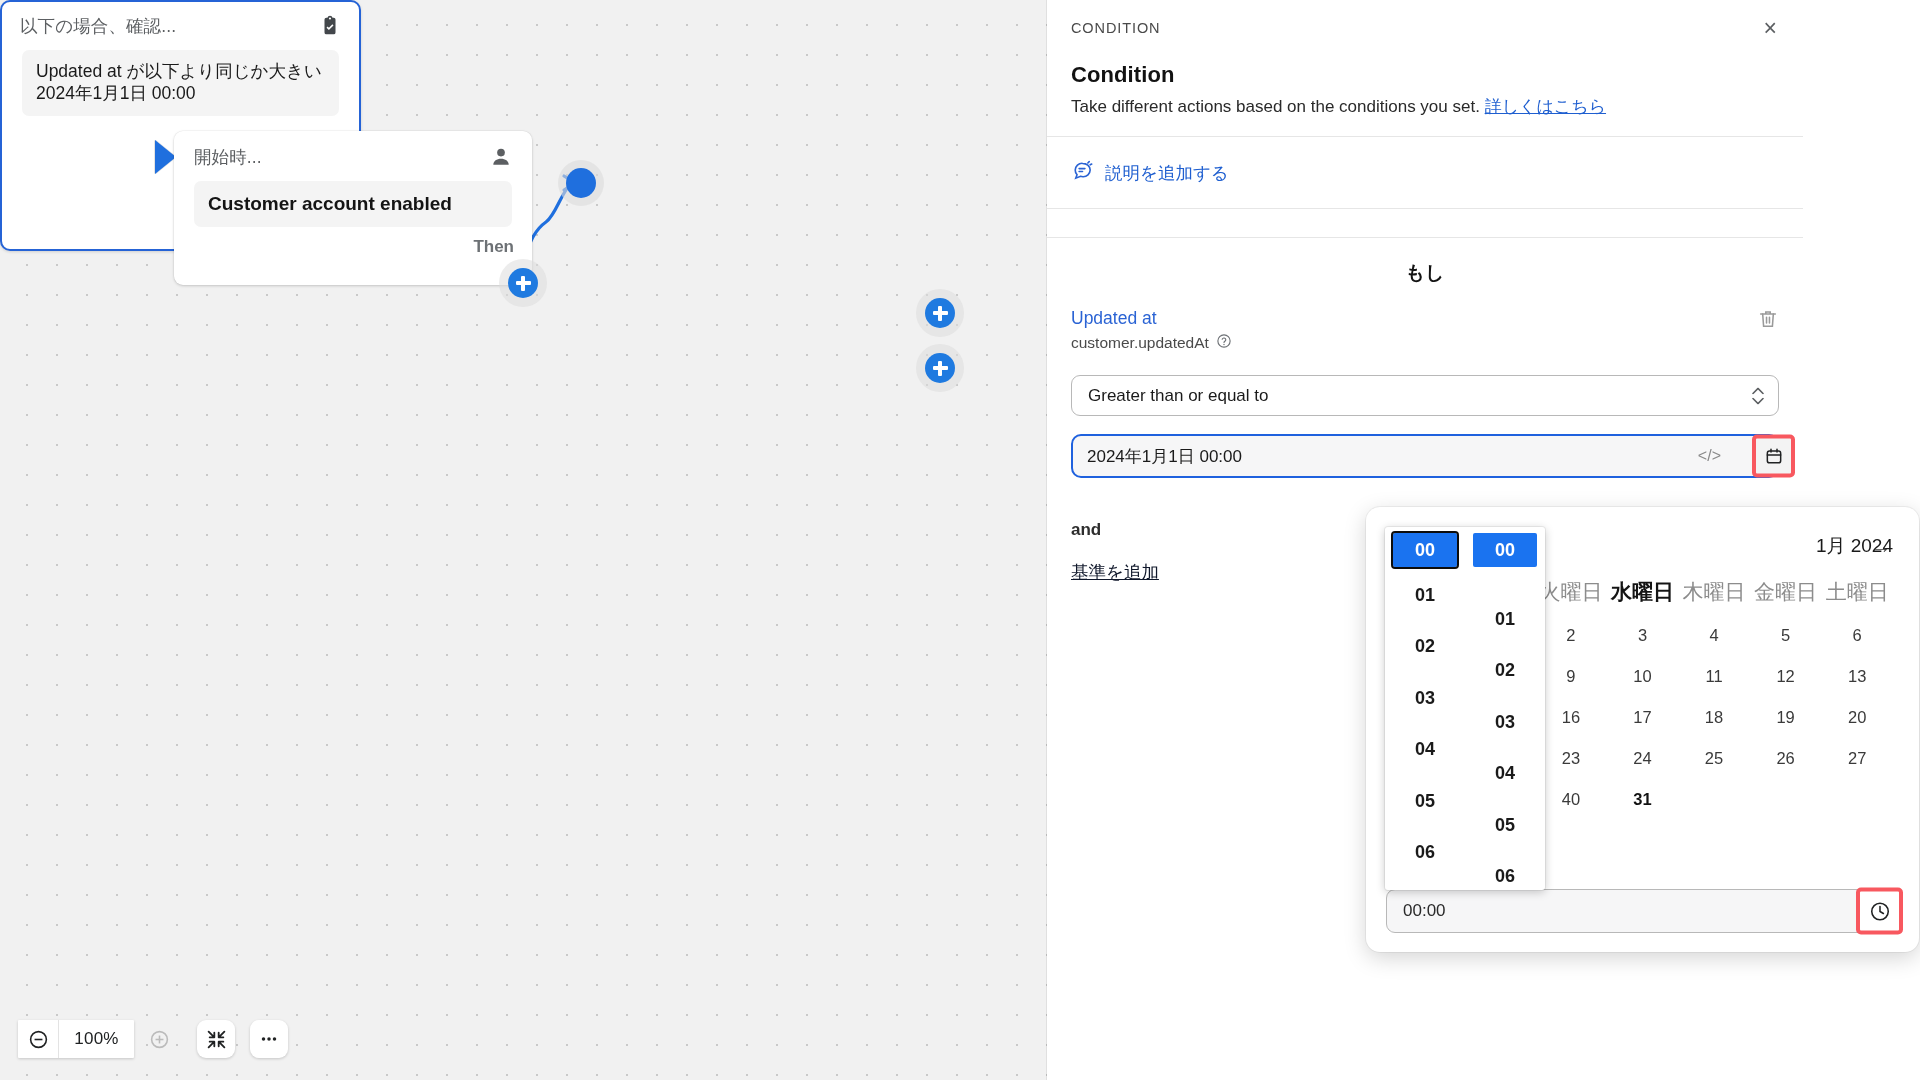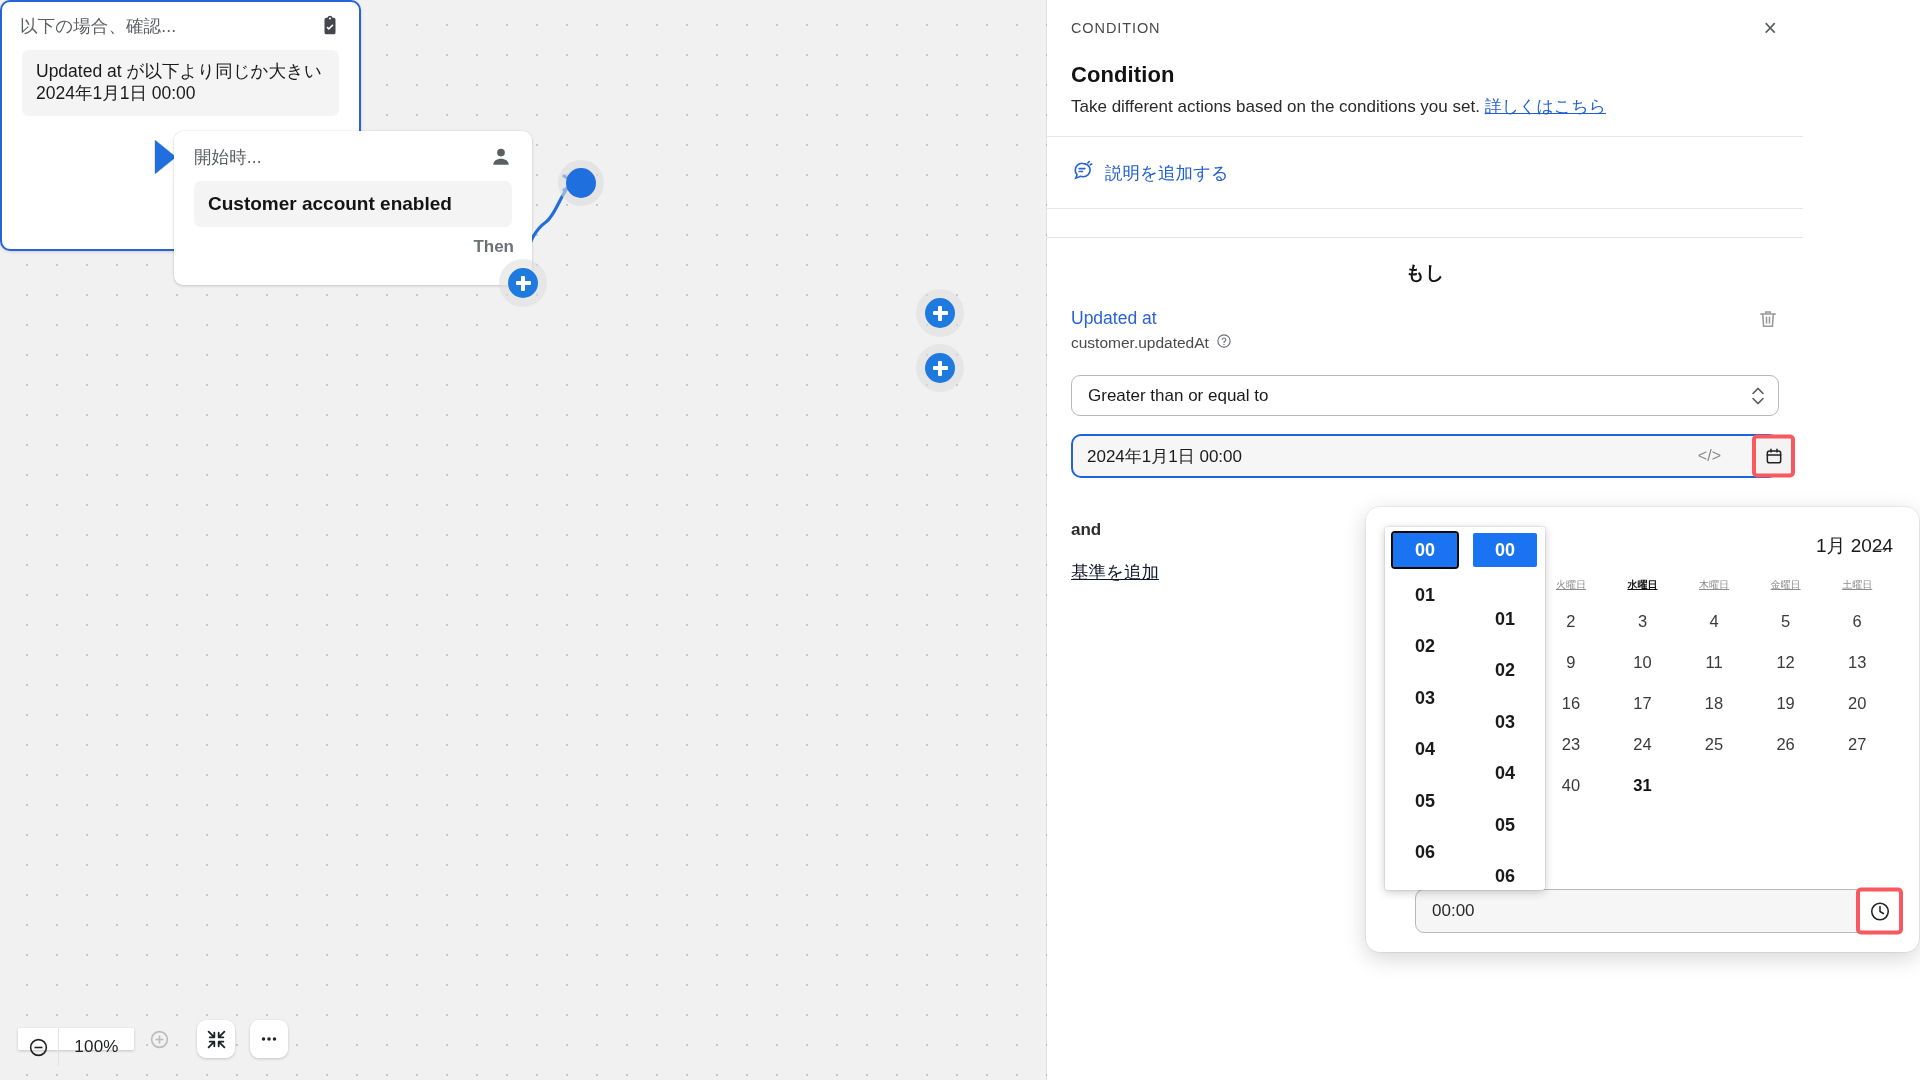--- a/index.html
+++ b/index.html
@@ -92,24 +92,24 @@
 
   
   .person-icon svg, .clip-icon svg { display: block; }
 
   
   #zoom-toolbar {
     position: absolute; left: 18px; bottom: 22px;
     display: flex; align-items: center; gap: 15px;
   }
   .zoom-group {
-    display: flex; 
+    display: flex; align-items: center;
     background: #fff; border-radius: 1px;
     box-shadow: 0 1px 3px rgba(0,0,0,0.18);
-    height: 22px;
+    height: 38px;
   }
   .zoom-btn {
     width: 40px; height: 38px; display:flex; align-items:center; justify-content:center;
     cursor: pointer;
   }
   .zoom-val {
     min-width: 76px; text-align: center; font-size: 17px; color: #202223;
     border-left: 1px solid #e3e3e3; height: 38px; line-height: 38px;
     font-weight: 500; letter-spacing: .2px;
   }
@@ -194,41 +194,41 @@
   }
   #dp-cal { padding: 22px 26px 0 26px; }
   #dp-cal-head {
     display: flex; align-items: center; justify-content: flex-end;
     position: relative; height: 34px;
   }
   #dp-month { font-size: 19px; color: #1a1a1a; font-weight: 500; }
   #dp-next { position: absolute; right: 2px; font-size: 20px; color: #3a3a3a; cursor: pointer; }
   #dp-grid { width: 100%; border-collapse: collapse; margin-top: 6px; }
   #dp-grid th {
-    font-size: 10px; font-weight: normal; color: #8c8c8c; padding: 9px 0; text-decoration: underline;
+    font-size: 21px; font-weight: normal; color: #8c8c8c; padding: 9px 0;
   }
   #dp-grid th.today-col { color: #141414; font-weight: bold; }
   #dp-grid td {
     text-align: center; font-size: 16.5px; color: #3a3a3a; padding: 11px 0;
     cursor: pointer;
   }
   #dp-grid td.bold { font-weight: bold; color: #121212; }
   #dp-grid td.empty { cursor: default; }
 
   #dp-time-row {
     position: absolute; left: 20px; bottom: 19px;
     width: 513px; height: 44px;
     display: flex; align-items: center;
   }
   #dp-time-input {
     flex: 1; height: 44px;
     border: 1px solid #b8b8b8; border-radius: 9px;
     background: #f6f6f7;
     display: flex; align-items: center; padding: 0 16px;
-    font-size: 17px; color: #2a2a2a; margin-left: 29px;
+    font-size: 17px; color: #2a2a2a;
   }
   #dp-clock-highlight {
     position: absolute; right: -4px; top: 50%; transform: translateY(-50%);
     width: 47px; height: 47px;
     border: 4px solid #f8585f; border-radius: 5px;
     background: #fff;
     display: flex; align-items: center; justify-content: center;
   }
 
   

